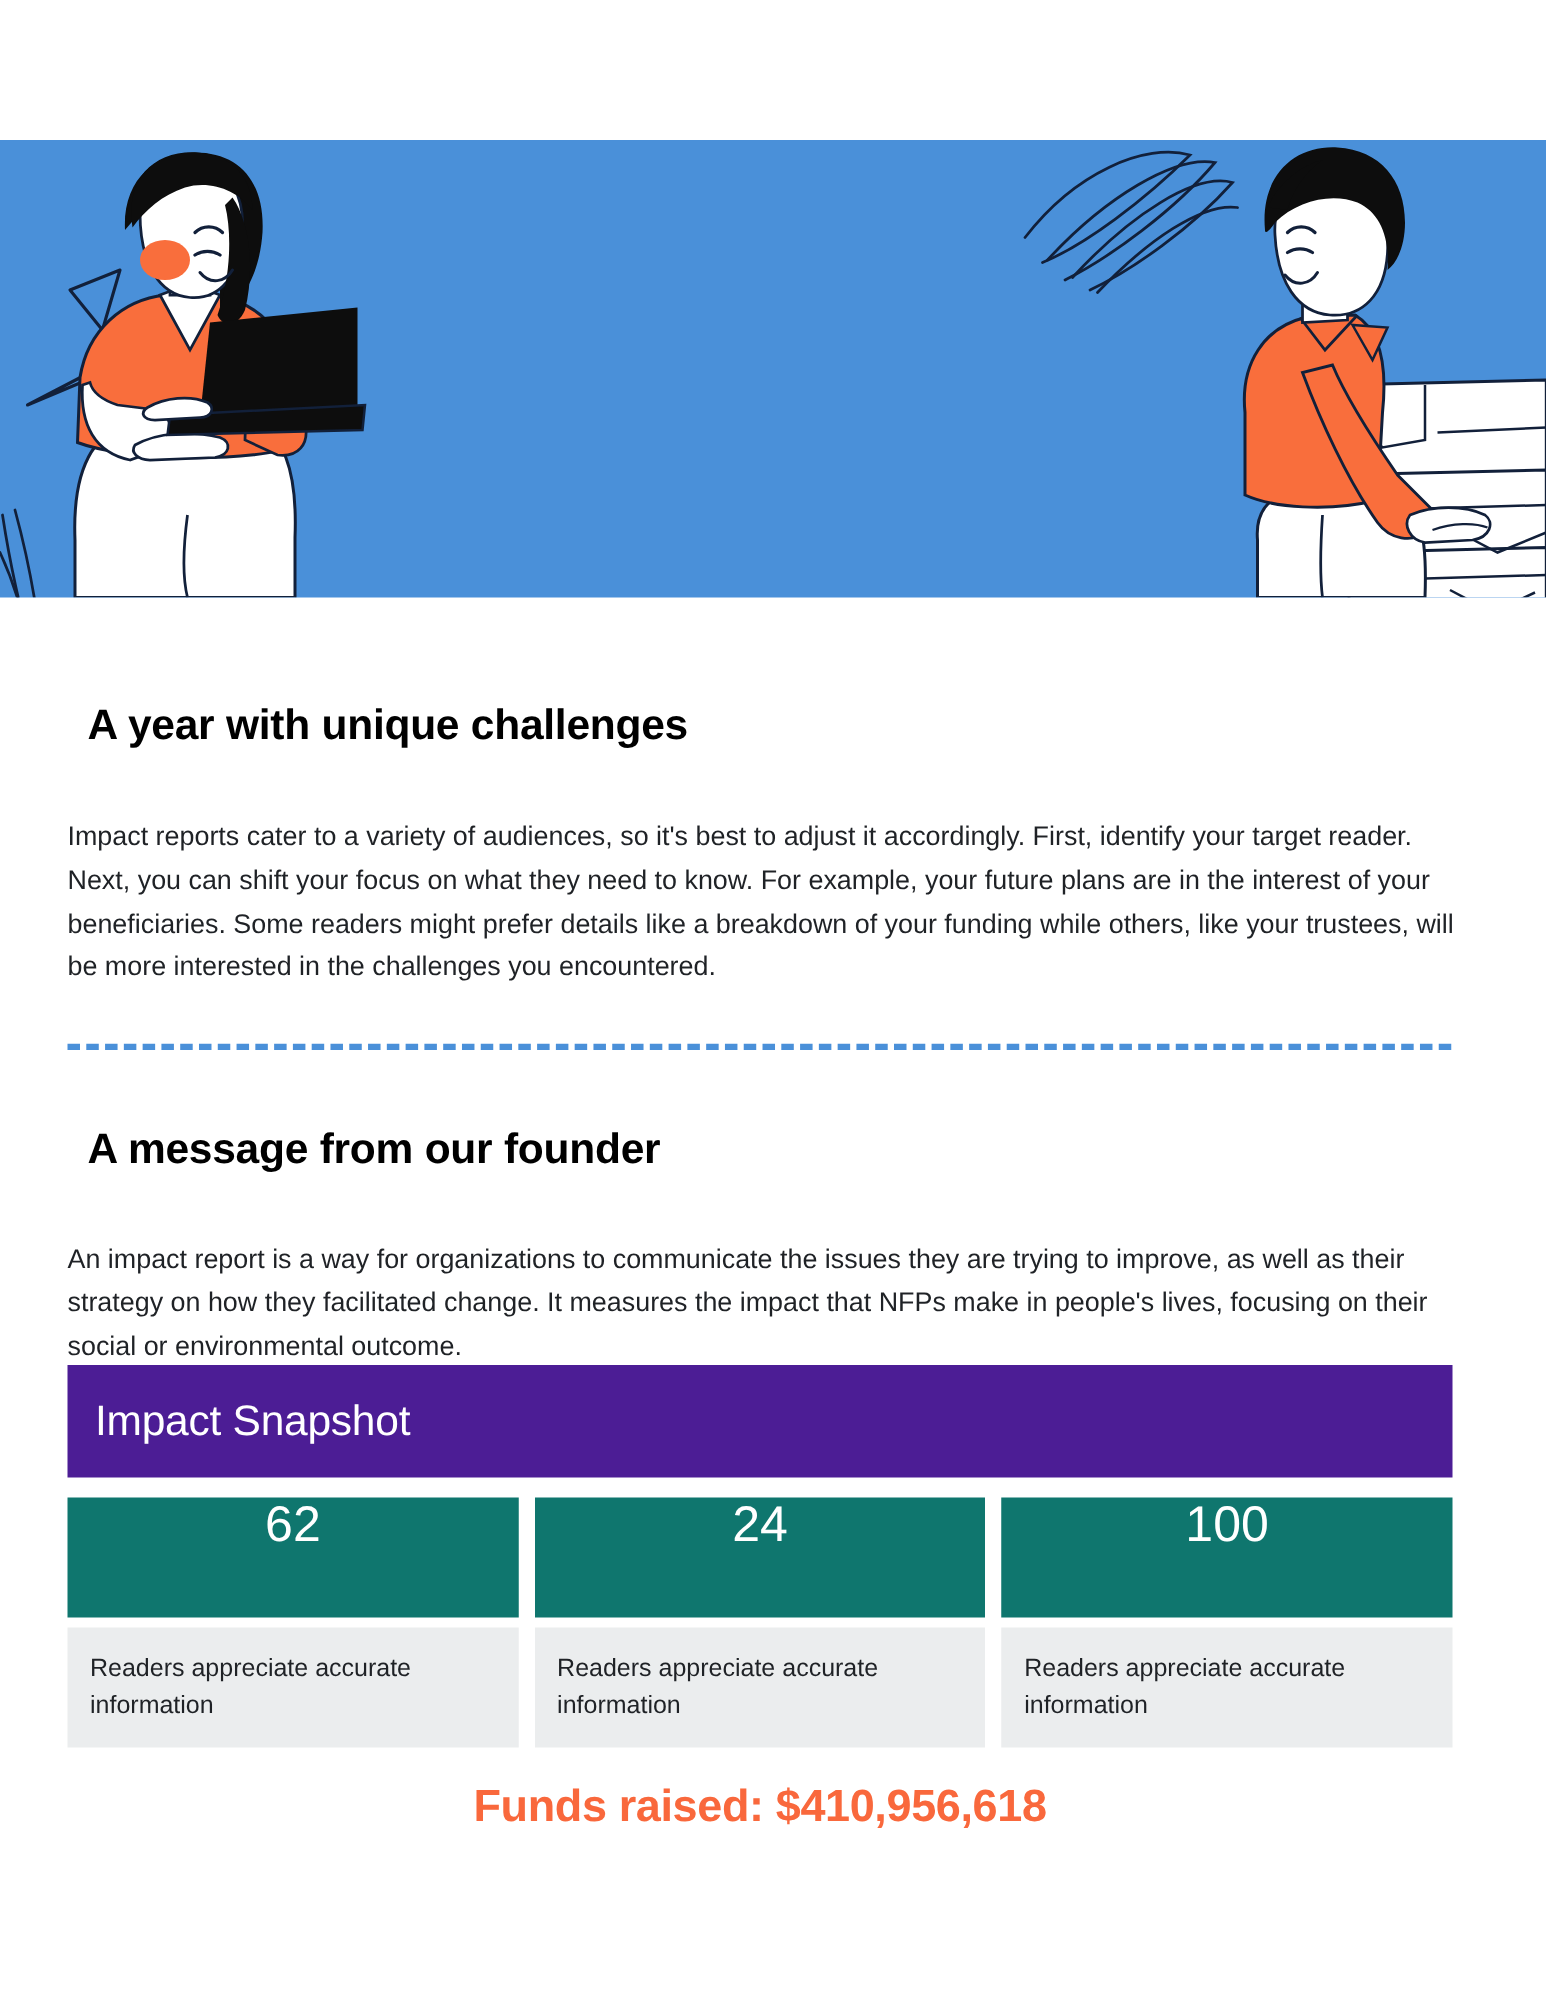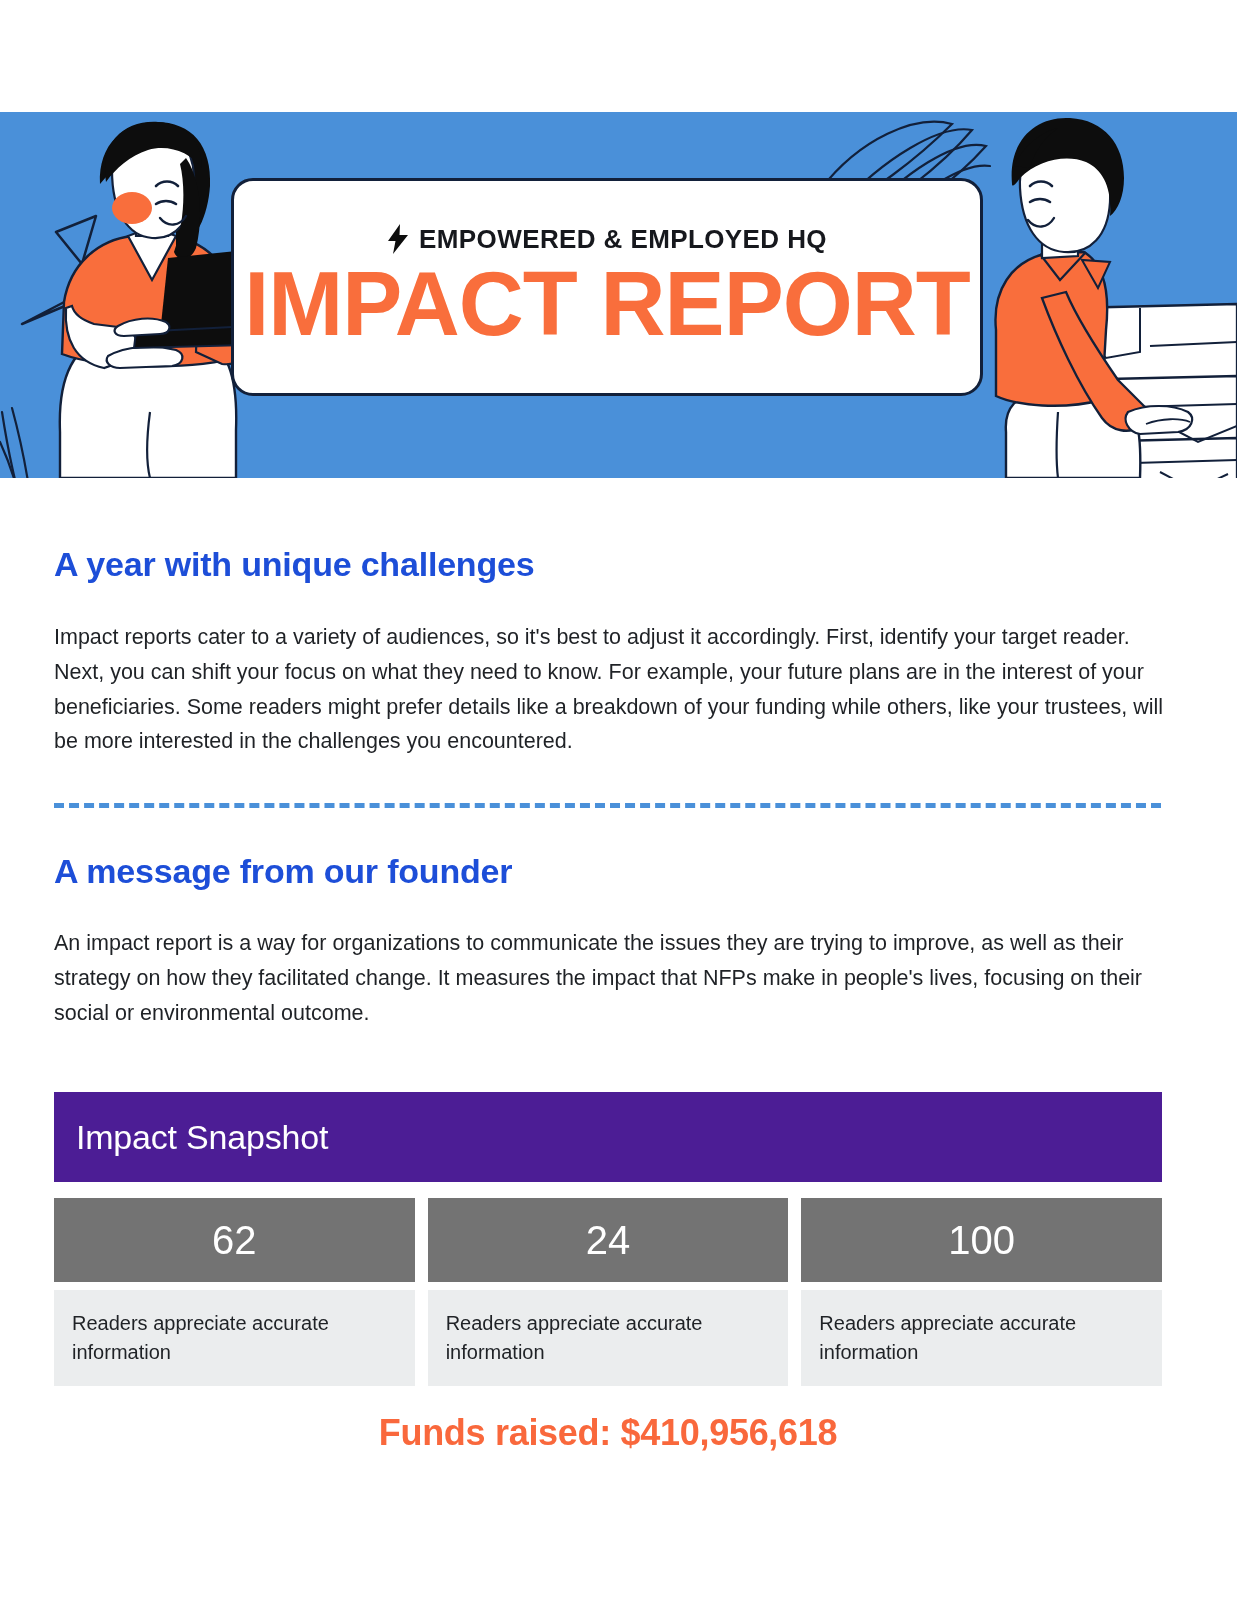--- a/index.html
+++ b/index.html
@@ -82,22 +82,22 @@
   
   .content {
     position: absolute;
     left: 54px;
     top: 545px;
     width: 1112px;
   }
   .section-heading {
     font-size: 34px;
     font-weight: bold;
-    color: #1d4ed8;
-    margin: 0;
+    color: #000000;
+    margin: 16px;
     letter-spacing: -0.2px;
   }
   .body-copy {
     font-size: 21.5px;
     line-height: 1.62;
     color: #1f2226;
     margin: 0;
   }
   .gap-a { height: 36px; }
   .gap-b { height: 44px; }
@@ -134,24 +134,23 @@
     display: flex;
     gap: 13px;
     margin-top: 16px;
   }
   .stat-col {
     flex: 1 1 0;
     display: flex;
     flex-direction: column;
   }
   .stat-value-box {
-    background: #737373;
-    height: 84px;
-    display: flex;
-    align-items: center;
+    background: #0f766e;
+    height: 96px;
+    display: flex;
     justify-content: center;
   }
   .stat-value {
     color: #ffffff;
     font-size: 40px;
     font-weight: normal;
   }
   .stat-caption-box {
     background: #ebedee;
     height: 96px;
@@ -290,29 +289,20 @@
       <path d="M1014 54 C 1022 36, 1040 20, 1058 16 C 1044 26, 1034 40, 1030 56 Z" fill="#0d0d0d"></path>
 
       <path d="M1030 74 C 1036 68, 1046 68, 1052 74" fill="none" stroke="#12203a" stroke-width="2.6" stroke-linecap="round"></path>
       <path d="M1030 90 C 1036 86, 1044 86, 1050 90" fill="none" stroke="#12203a" stroke-width="2.6" stroke-linecap="round"></path>
       <path d="M1028 108 C 1036 118, 1048 116, 1054 106" fill="none" stroke="#12203a" stroke-width="2.4" stroke-linecap="round"></path>
 
       <path d="M1082 148 L1098 176 L1110 150 Z" fill="#f96e3c" stroke="#12203a" stroke-width="2"></path>
     </g>
   </svg>
 
-  <div class="title-card">
-    <div class="eyebrow">
-      <svg class="bolt-icon" viewBox="0 0 22 30">
-        <path d="M13 0 L1 17 L8.5 17 L6 30 L21 11 L12.5 11 Z" fill="#0d0d0d"></path>
-      </svg>
-      <span class="eyebrow-text">EMPOWERED &amp; EMPLOYED HQ</span>
-    </div>
-    <div class="report-title">IMPACT REPORT</div>
-  </div>
 </div>
 
 <div class="content">
 
   <h2 class="section-heading">A year with unique challenges</h2>
   <div class="gap-a"></div>
   <p class="body-copy">Impact reports cater to a variety of audiences, so it's best to adjust it accordingly. First, identify your target reader. Next, you can shift your focus on what they need to know. For example, your future plans are in the interest of your beneficiaries. Some readers might prefer details like a breakdown of your funding while others, like your trustees, will be more interested in the challenges you encountered.</p>
 
   <div class="gap-b"></div>
   <div class="divider"></div>

